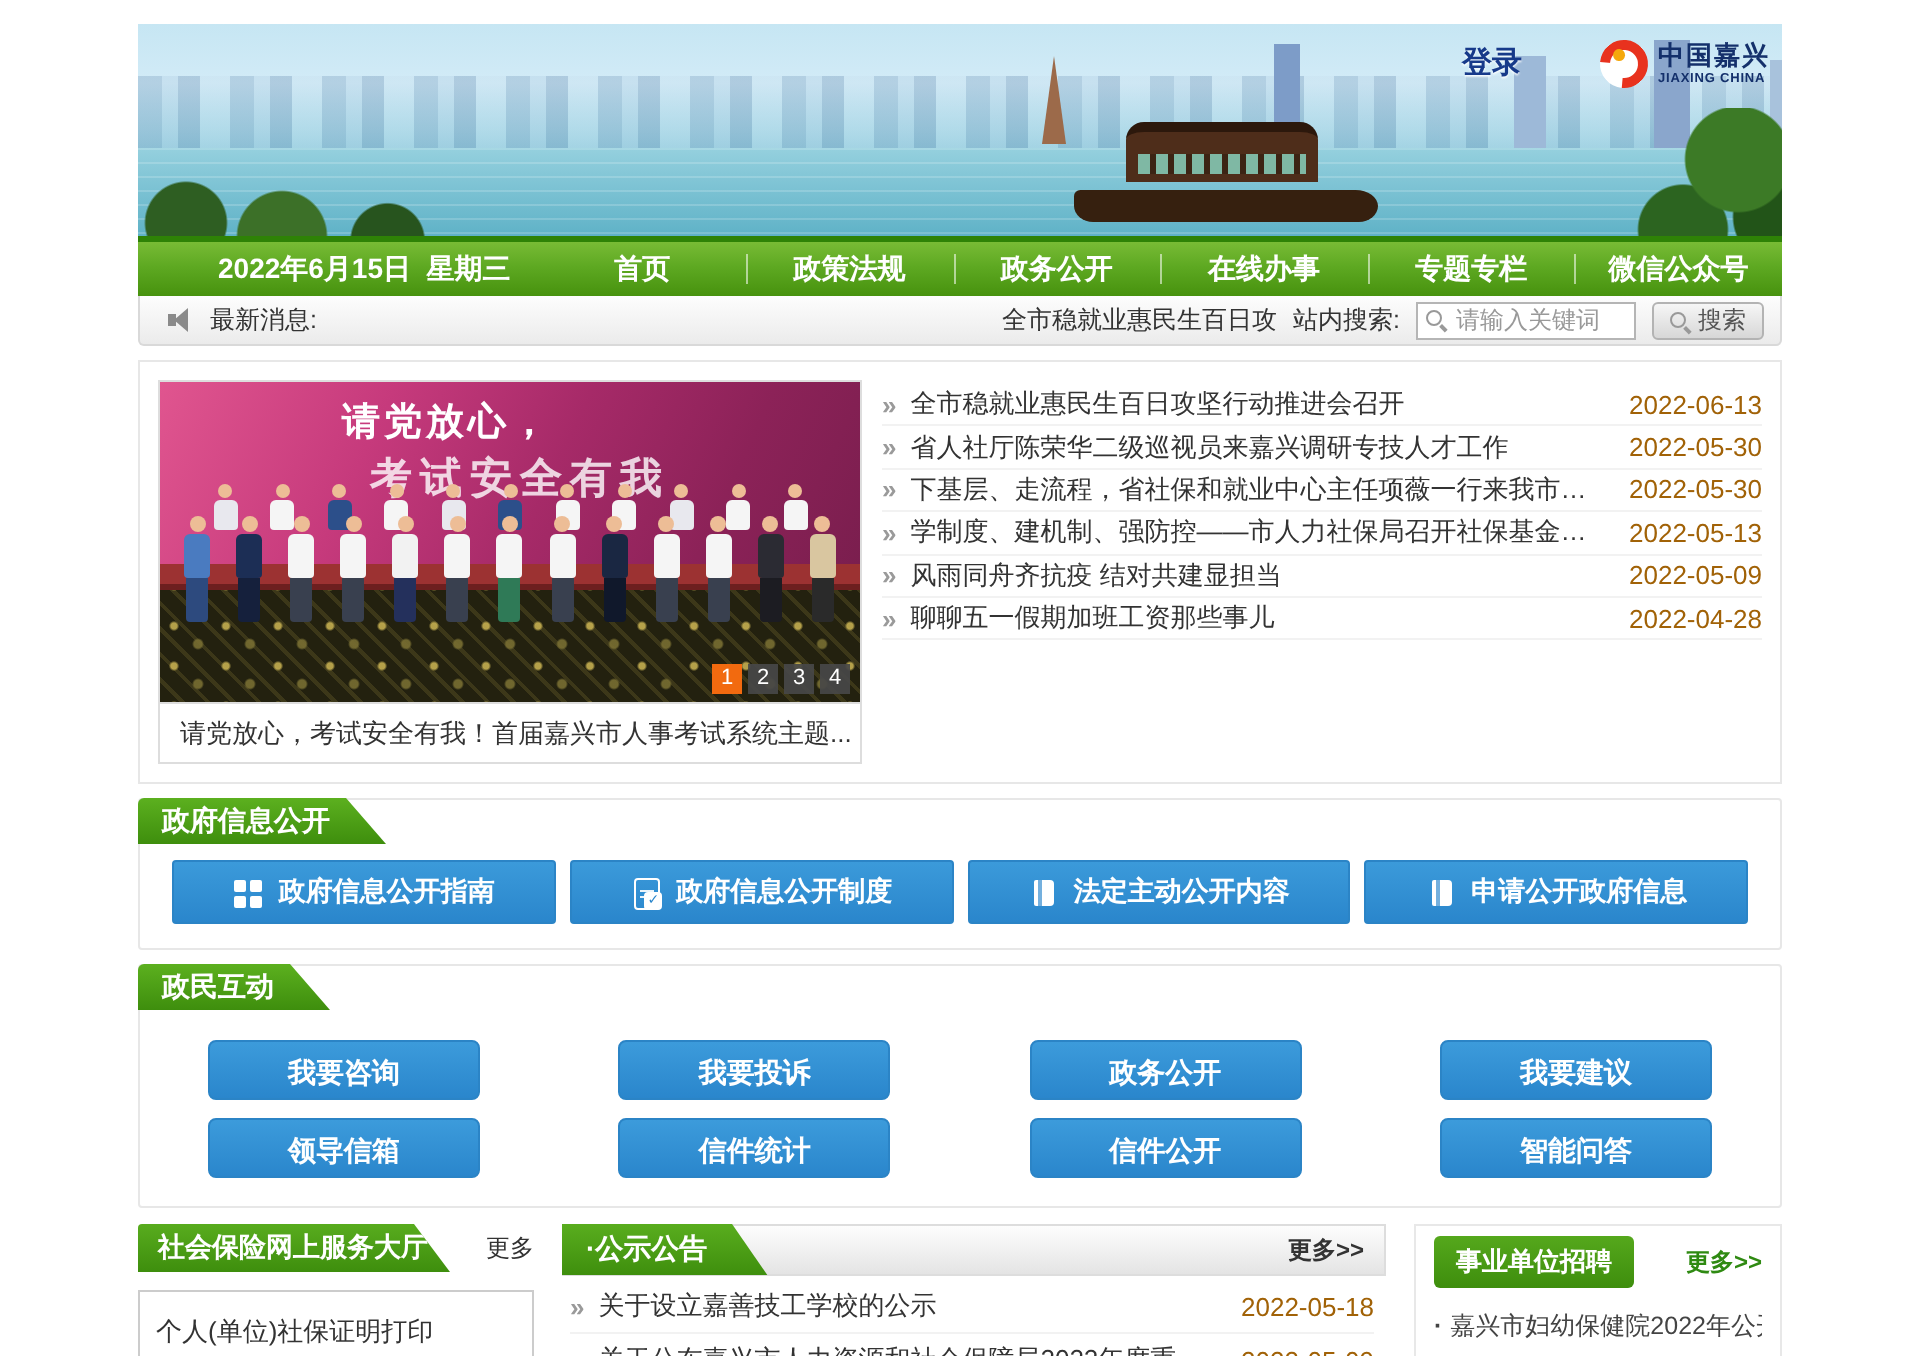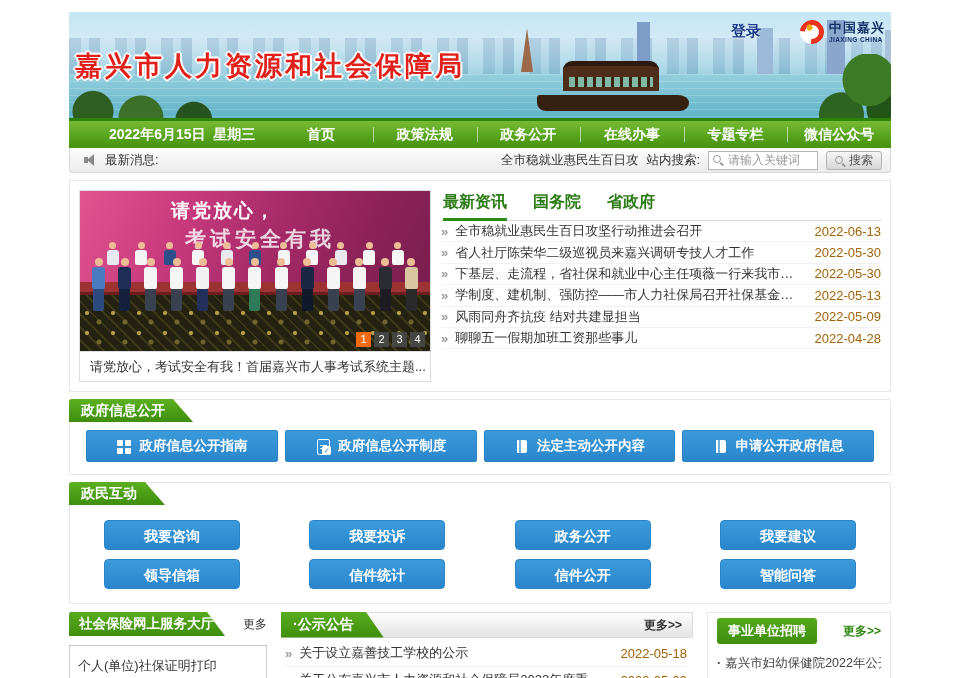--- a/index.html
+++ b/index.html
@@ -200,21 +200,20 @@
     <i class="tower t3"></i>
     <i class="tower t4"></i>
     <i class="tower pagoda"></i>
     <div class="water"></div>
     <div class="boat">
       <i class="cabin"></i>
       <i class="hull"></i>
     </div>
     <div class="trees-l"></div>
     <div class="trees-r"></div>
-    <div class="site-title">嘉兴市人力资源和社会保障局</div>
     <div class="login">登录</div>
     <div class="logo">
       <span class="logo-mark"></span>
       <span class="logo-text">
         <span class="logo-cn">中国嘉兴</span>
         <span class="logo-en">JIAXING CHINA</span>
       </span>
     </div>
   </div>
 
@@ -385,25 +384,20 @@
             <span class="pg">3</span>
 
             <span class="pg">4</span>
 
         </div>
       </div>
       <div class="caption">请党放心，考试安全有我！首届嘉兴市人事考试系统主题...</div>
     </div>
 
     <div class="news">
-      <div class="tabs">
-        <span class="tab active">最新资讯</span>
-        <span class="tab">国务院</span>
-        <span class="tab">省政府</span>
-      </div>
       <div class="news-rows">
 
           <div class="news-row">
             <span class="news-title">全市稳就业惠民生百日攻坚行动推进会召开</span>
             <span class="news-date">2022-06-13</span>
           </div>
 
           <div class="news-row">
             <span class="news-title">省人社厅陈荣华二级巡视员来嘉兴调研专技人才工作</span>
             <span class="news-date">2022-05-30</span>

